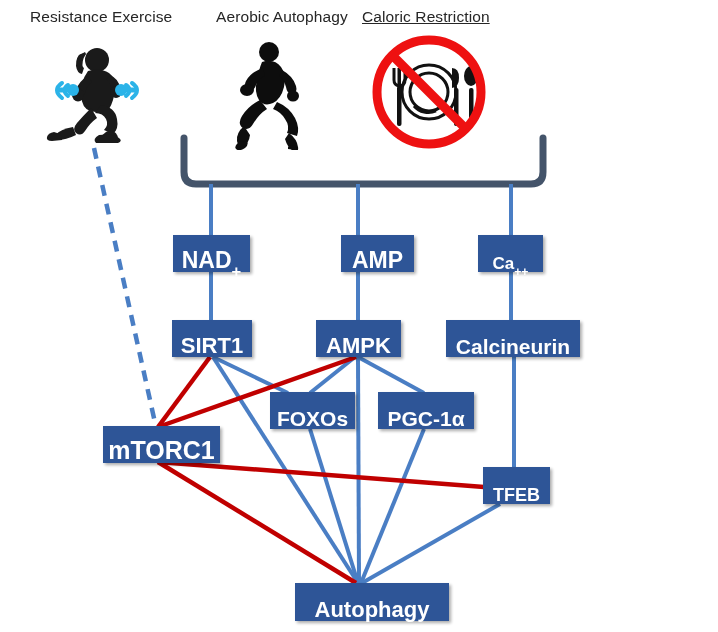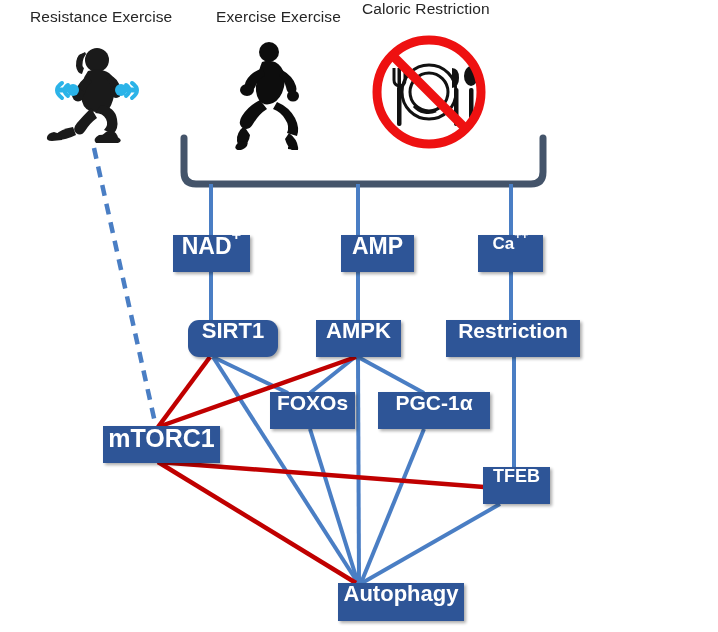--- a/index.html
+++ b/index.html
@@ -10,21 +10,21 @@
   }
   #stage{position:relative;width:718px;height:632px;}
   svg#edges{position:absolute;left:0;top:0;width:718px;height:632px;}
   .hdr{
     position:absolute;color:#262626;font-size:15.5px;
     font-family:"Liberation Sans", sans-serif;white-space:nowrap;
     letter-spacing:.1px;
   }
   .node{
     position:absolute;background:#2e5597;color:#ffffff;
-    display:flex;align-items:flex-start;justify-content:center;
+    display:flex;align-items:flex-end;justify-content:center;
     font-weight:bold;font-size:21px;
     font-family:"Liberation Sans", sans-serif;
     box-shadow:2px 2px 3px rgba(0,0,0,.33);
     box-sizing:border-box;white-space:nowrap;
     line-height:1;
   }
   .node sup{font-size:.72em;vertical-align:super;line-height:0;}
   .icon-wrap{position:absolute;}
 </style>
 </head>
@@ -60,22 +60,22 @@
 
     <line x1="94" y1="148" x2="156" y2="427" stroke="#4a7ec4" stroke-width="4.5" stroke-dasharray="11 8"></line>
 
     <line x1="210" y1="357" x2="158" y2="427" stroke="#c00000" stroke-width="4.5"></line>
     <line x1="356" y1="357" x2="158" y2="427" stroke="#c00000" stroke-width="4.5"></line>
     <line x1="158" y1="462" x2="484" y2="487" stroke="#c00000" stroke-width="4.5"></line>
     <line x1="158" y1="462" x2="356" y2="583" stroke="#c00000" stroke-width="4.5"></line>
   </svg>
 
   <div class="hdr" style="left:30px;top:8px;">Resistance Exercise</div>
-  <div class="hdr" style="left:216px;top:8px;">Exercise Exercise</div>
-  <div class="hdr" style="left:362px;top:0;">Caloric Restriction</div>
+  <div class="hdr" style="left:216px;top:8px;">Aerobic Autophagy</div>
+  <div class="hdr" style="left:362px;top:8px;text-decoration:underline;">Caloric Restriction</div>
 
   <div class="icon-wrap" style="left:44px;top:38px;width:110px;height:106px;">
     <svg viewBox="0 0 110 106" width="110" height="106">
       <g fill="#1a1a1a">
 
         <circle cx="53" cy="22" r="12"></circle>
         <path d="M42 16 q-8 -2 -9 6 q-1 8 6 9 q-2 -8 3 -15z"></path>
         <path d="M41 14 q-10 4 -9 14 q1 7 6 8 l2 -6 q-4 -3 -3 -8 q1 -5 5 -6z"></path>
 
         <path d="M44 33 q12 -4 21 2 q7 5 6 16 q-1 12 -6 20 q-8 5 -19 2 q-8 -3 -9 -15 q-1 -14 7 -25z"></path>
@@ -167,41 +167,41 @@
     </div>
   <div class="node" style="left:341px;top:235px;width:73px;height:37px;font-size:23px;">
       <span>AMP</span>
       <sup></sup>
     </div>
   <div class="node" style="left:478px;top:235px;width:65px;height:37px;font-size:17px;">
       <span>Ca</span>
       <sup>++</sup>
     </div>
 
-  <div class="node" style="left:188px;top:320px;width:90px;height:37px;font-size:22px;border-radius:11px;">
+  <div class="node" style="left:172px;top:320px;width:80px;height:37px;font-size:22px;">
       <span>SIRT1</span>
     </div>
   <div class="node" style="left:316px;top:320px;width:85px;height:37px;font-size:22px;">
       <span>AMPK</span>
     </div>
   <div class="node" style="left:446px;top:320px;width:134px;height:37px;font-size:21px;">
-      <span>Restriction</span>
+      <span>Calcineurin</span>
     </div>
 
   <div class="node" style="left:270px;top:392px;width:85px;height:37px;font-size:21px;">
       <span>FOXOs</span>
     </div>
-  <div class="node" style="left:378px;top:392px;width:112px;height:37px;font-size:21px;">
+  <div class="node" style="left:378px;top:392px;width:96px;height:37px;font-size:21px;">
       <span>PGC-1α</span>
     </div>
 
   <div class="node" style="left:103px;top:426px;width:117px;height:37px;font-size:25px;">
       <span>mTORC1</span>
     </div>
   <div class="node" style="left:483px;top:467px;width:67px;height:37px;font-size:18px;">
       <span>TFEB</span>
     </div>
 
-  <div class="node" style="left:295px;top:583px;width:126px;height:38px;font-size:22px;margin-left:43px;">
+  <div class="node" style="left:295px;top:583px;width:154px;height:38px;font-size:22px;">
       <span>Autophagy</span>
     </div>
 
 </div>
 
 </body></html>

